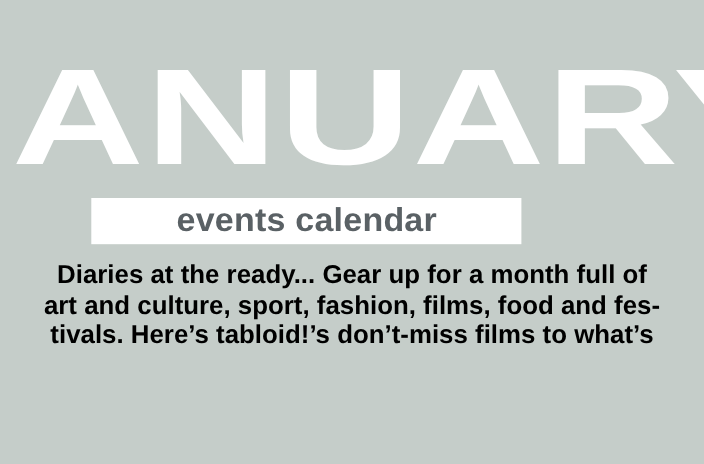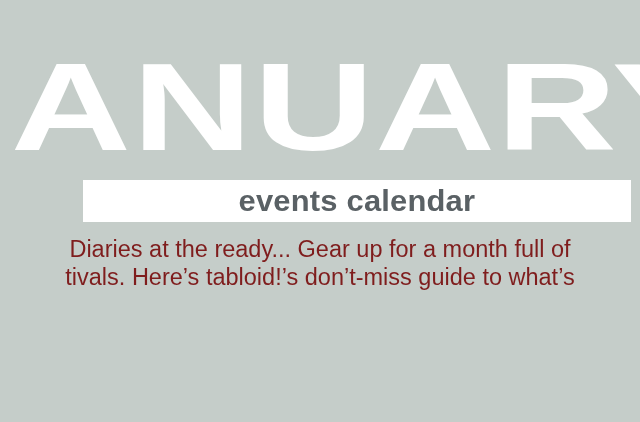--- a/index.html
+++ b/index.html
@@ -47,21 +47,21 @@
     transform: scaleX(1.30) scaleY(0.97);
     transform-origin: center center;
     -webkit-font-smoothing: antialiased;
   }
 
   
   #subtitle-bar {
     position: absolute;
     left: 83px;
     top: 180px;
-    width: 548px;
+    width: 391px;
     height: 42px;
     background: #ffffff;
     display: flex;
     align-items: center;
     justify-content: center;
     box-sizing: border-box;
   }
   #subtitle-text {
     color: #5a6165;
     font-family: "Liberation Sans", "DejaVu Sans", sans-serif;
@@ -74,24 +74,24 @@
     transform-origin: center center;
   }
 
   
   #deck {
     position: absolute;
     left: 8px;
     top: 236px;
     width: 624px;
     text-align: center;
-    color: #7f1d1d;
+    color: #000000;
     font-family: "Liberation Sans", "DejaVu Sans", sans-serif;
     font-size: 23.5px;
-    font-weight: 400;
+    font-weight: 700;
     line-height: 27.5px;
     letter-spacing: 0px;
   }
   #deck .deck-line {
     display: block;
     white-space: nowrap;
   }
 </style>
 </head>
 <body>
@@ -101,16 +101,17 @@
   <div id="masthead">
     <h1 id="masthead-title">JANUARY</h1>
   </div>
 
   <div id="subtitle-bar">
     <span id="subtitle-text">events calendar</span>
   </div>
 
   <div id="deck">
     <span class="deck-line">Diaries at the ready... Gear up for a month full of</span>
-    <span class="deck-line">tivals. Here’s tabloid!’s don’t-miss guide to what’s</span>
+    <span class="deck-line">art and culture, sport, fashion, films, food and fes-</span>
+    <span class="deck-line">tivals. Here’s tabloid!’s don’t-miss films to what’s</span>
   </div>
 
 </div>
 
 </body></html>

